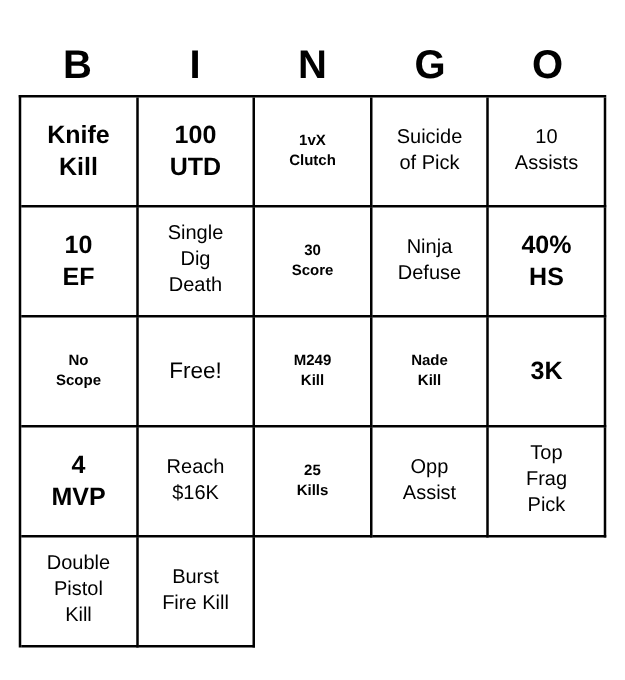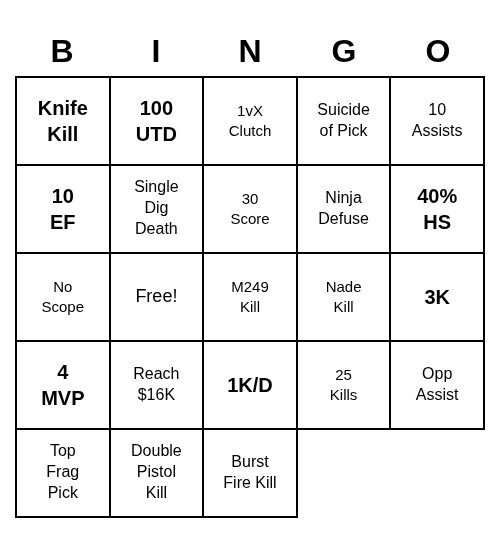--- a/index.html
+++ b/index.html
@@ -50,22 +50,22 @@
     }
     .bingo-cell.free {
       font-size: 18px;
       font-weight: normal;
     }
     .bingo-cell.large-text {
       font-size: 20px;
       font-weight: bold;
     }
     .bingo-cell.medium-text {
-      font-size: 15px;
-      font-weight: normal;
+      font-size: 12px;
+      font-weight: bold;
     }
   </style>
 </head>
 <body>
 
 <div class="bingo-container">
   <div class="bingo-header">
   <div class="bingo-header-cell">B</div>
       <div class="bingo-header-cell">I</div>
       <div class="bingo-header-cell">N</div>
@@ -83,20 +83,19 @@
       <div class="bingo-cell medium-text">30<br>Score</div>
       <div class="bingo-cell">Ninja<br>Defuse</div>
       <div class="bingo-cell large-text">40%<br>HS</div>
       <div class="bingo-cell medium-text">No<br>Scope</div>
       <div class="bingo-cell free">Free!</div>
       <div class="bingo-cell medium-text">M249<br>Kill</div>
       <div class="bingo-cell medium-text">Nade<br>Kill</div>
       <div class="bingo-cell large-text">3K</div>
       <div class="bingo-cell large-text">4<br>MVP</div>
       <div class="bingo-cell">Reach<br>$16K</div>
-      <div class="bingo-cell large-text">1K/D</div>
       <div class="bingo-cell medium-text">25<br>Kills</div>
       <div class="bingo-cell">Opp<br>Assist</div>
       <div class="bingo-cell">Top<br>Frag<br>Pick</div>
       <div class="bingo-cell">Double<br>Pistol<br>Kill</div>
       <div class="bingo-cell">Burst<br>Fire Kill</div>
     </div>
 </div>
 
 </body></html>

